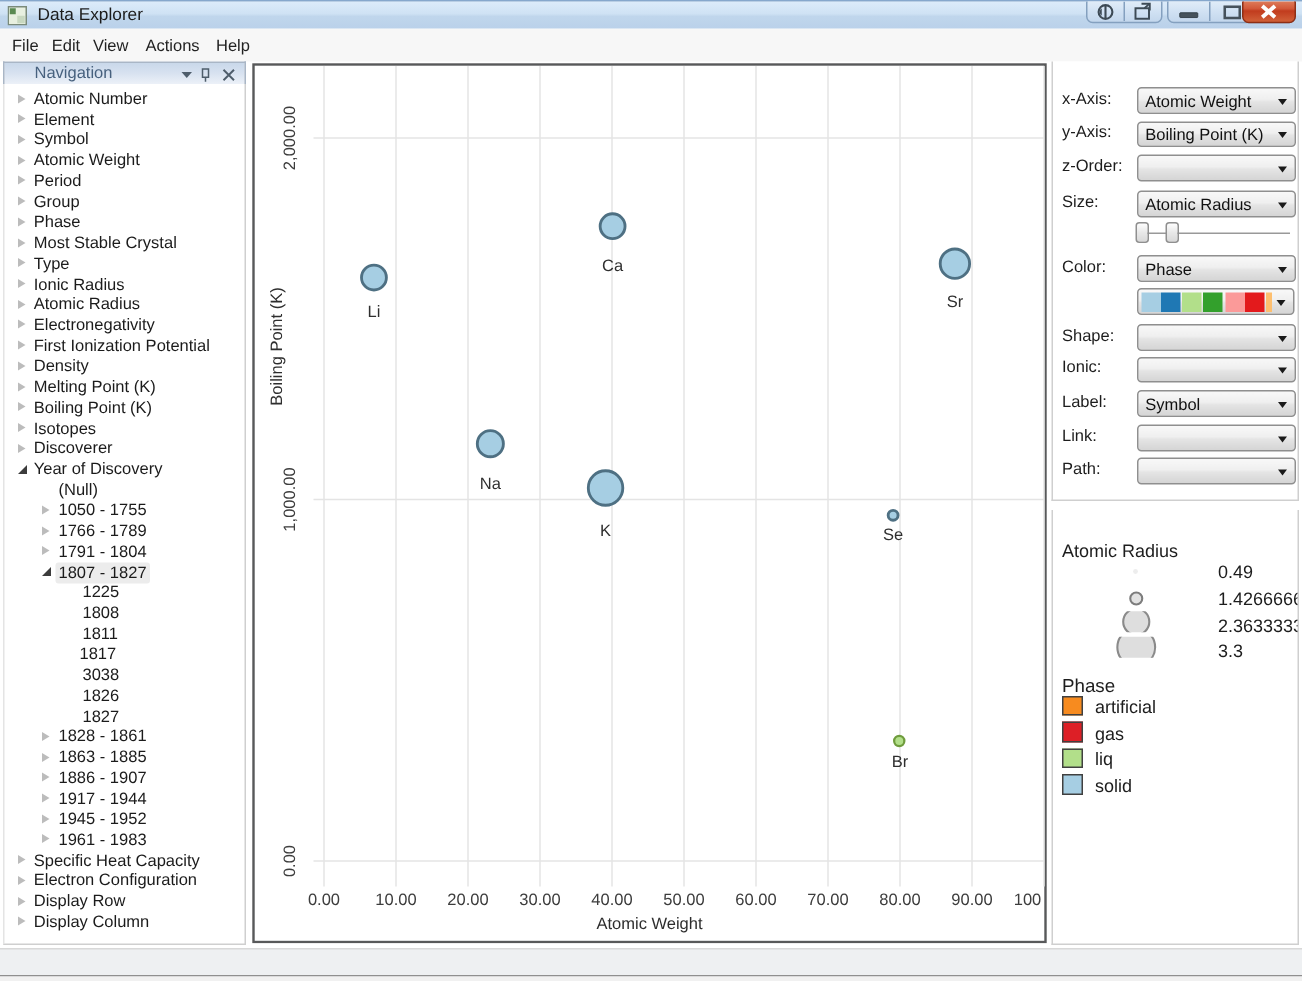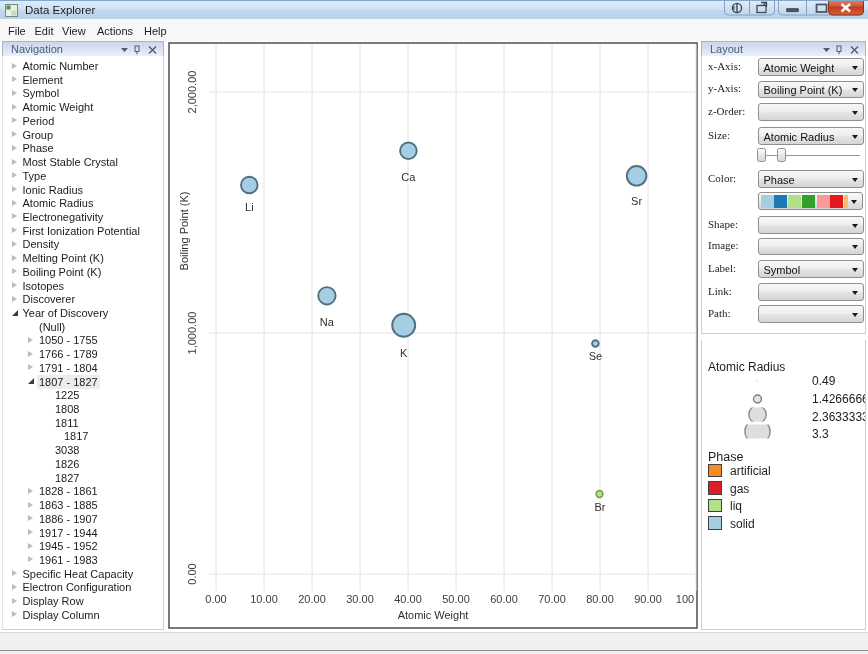--- a/index.html
+++ b/index.html
@@ -6,35 +6,35 @@
 
 #title { position:absolute; left:0; top:0; width:868px; height:19px;
   background:linear-gradient(180deg,#dcebfa 0%,#cfe2f4 45%,#c0d6ec 55%,#bad1ea 100%);
   border-top:1px solid #86a7cc; }
 #title .txt { position:absolute; left:25px; top:3px; font-size:11.5px; color:#1c1c1c; }
 
 #menubar { position:absolute; left:0; top:19px; width:868px; height:22px; background:#f7f7f7; }
 .mitem { position:absolute; top:5.5px; font-size:11px; color:#222; }
 
 .phead { position:absolute; height:15px; background:linear-gradient(180deg,#c9d8ea 0%,#d8e2f0 50%,#ecf1f8 100%);
-  border:1px solid #a9b6c6; border-bottom:none; font-size:11px; color:#47617e; line-height:14.5px; padding-left:8px; }
+  border:1px solid #a9b6c6; border-bottom:none; font-size:11px; color:#47617e; line-height:14.5px; padding-left:20px; }
 .hicons { position:absolute; top:3px; }
 
 #nav { position:absolute; left:2px; top:41px; width:162px; height:589px; background:#fff;
   border-right:1px solid #cfcfcf; border-bottom:1px solid #cfcfcf; border-left:1px solid #e4e4e4;}
 .titem { position:absolute; height:14px; line-height:14px; font-size:11px; color:#1b1b1b; white-space:nowrap; }
 .titem.hl { background:#ececec; border-radius:2px; padding:0 2px; margin-left:-2px; }
 .tri-c { position:absolute; width:0; height:0; border-top:3.5px solid transparent; border-bottom:3.5px solid transparent; border-left:5px solid #bcbcbc; }
 .tri-e { position:absolute; width:0; height:0; border-bottom:6px solid #3c3c3c; border-left:6px solid transparent; }
 
 #chart { position:absolute; left:168px; top:42px; }
 
 #layout { position:absolute; left:701px; top:41px; width:165px; height:293px; background:#fff; border:1px solid #cfcfcf; border-top:none; }
 #legend { position:absolute; left:701px; top:340px; width:165px; height:290px; background:#fff; border:1px solid #cfcfcf; border-top:none; overflow:hidden; }
-.plabel { position:absolute; font-size:11px; color:#1d1d1d;font-family:Liberation Serif, serif; }
+.plabel { position:absolute; font-size:11px; color:#1d1d1d; }
 .combo { position:absolute; border:1px solid #8f8f8f; border-radius:3px;
   background:linear-gradient(180deg,#f8f8f8 0%,#efefef 45%,#e4e4e4 55%,#d5d5d5 100%); }
 .cval { position:absolute; left:5px; top:2.5px; font-size:11px; color:#111; }
 .carr { position:absolute; right:5px; top:6.5px; width:0; height:0; border-left:3.8px solid transparent; border-right:3.8px solid transparent; border-top:4.5px solid #1a1a1a; }
 .swseg { position:absolute; top:2.2px; width:13.4px; height:13px; }
 .handle { position:absolute; width:9px; height:14.5px; border:1px solid #8f8f8f; border-radius:2.5px;
   background:linear-gradient(180deg,#fdfdfd,#e8e8e8 50%,#d8d8d8); }
 
 .lsq { position:absolute; width:13.5px; height:13.5px; border:1px solid #404040; }
 .ltext { position:absolute; font-size:12px; color:#1d1d1d; }
@@ -148,21 +148,21 @@
       <div class="tri-c" style="left:26px;top:295.9px"></div>
 <div class="titem" style="left:37px;top:306.1px">1766 - 1789</div>
       <div class="tri-c" style="left:26px;top:309.6px"></div>
 <div class="titem" style="left:37px;top:319.8px">1791 - 1804</div>
       <div class="tri-c" style="left:26px;top:323.3px"></div>
 <div class="titem hl" style="left:37px;top:333.6px">1807 - 1827</div>
       <div class="tri-e" style="left:26px;top:337.1px"></div>
 <div class="titem" style="left:53px;top:347.3px">1225</div>
 <div class="titem" style="left:53px;top:361.0px">1808</div>
 <div class="titem" style="left:53px;top:374.7px">1811</div>
-<div class="titem" style="left:62px;top:388.4px">1817</div>
+<div class="titem" style="left:51px;top:388.4px">1817</div>
 <div class="titem" style="left:53px;top:402.2px">3038</div>
 <div class="titem" style="left:53px;top:415.9px">1826</div>
 <div class="titem" style="left:53px;top:429.6px">1827</div>
 <div class="titem" style="left:37px;top:443.3px">1828 - 1861</div>
       <div class="tri-c" style="left:26px;top:446.8px"></div>
 <div class="titem" style="left:37px;top:457.0px">1863 - 1885</div>
       <div class="tri-c" style="left:26px;top:460.5px"></div>
 <div class="titem" style="left:37px;top:470.8px">1886 - 1907</div>
       <div class="tri-c" style="left:26px;top:474.3px"></div>
 <div class="titem" style="left:37px;top:484.5px">1917 - 1944</div>
@@ -223,30 +223,20 @@
     <text x="235.7" y="315" text-anchor="middle" font-size="11" fill="#2f2f2f">K</text>
     <circle cx="468.6" cy="133.8" r="9.8" fill="#a6cee3" stroke="#4e7083" stroke-width="1.9"></circle>
     <text x="468.6" y="162.8" text-anchor="middle" font-size="11" fill="#2f2f2f">Sr</text>
     <circle cx="427.4" cy="301.5" r="3.3" fill="#a6cee3" stroke="#4e7083" stroke-width="1.9"></circle>
     <text x="427.4" y="318" text-anchor="middle" font-size="11" fill="#2f2f2f">Se</text>
     <circle cx="431.5" cy="452" r="3.4" fill="#b2df8a" stroke="#6f9c3d" stroke-width="1.5"></circle>
     <text x="432" y="469" text-anchor="middle" font-size="11" fill="#2f2f2f">Br</text>
   </svg>
 
   <div id="layout"></div>
-  <div class="phead" style="left:701px;top:41px;width:165px">Layout
-    <svg class="hicons" style="right:5px" width="38" height="10">
-      <path d="M1 3 L8 3 L4.5 7 Z" fill="#4e5d6b"></path>
-      <g stroke="#4e5d6b" fill="none">
-          <rect x="15" y="1" width="4" height="5.5"></rect>
-          <line x1="17" y1="6.5" x2="17" y2="9.5"></line>
-        </g>
-      <path d="M29 1.5 L36 8.5 M36 1.5 L29 8.5" stroke="#4e5d6b" stroke-width="1.3"></path>
-    </svg>
-  </div>
   <div id="layoutbody" style="position:absolute;left:701px;top:41px;width:164px;height:292px;overflow:hidden">
 <div class="plabel" style="left:7px;top:18.8px">x-Axis:</div>
 <div class="combo" style="left:56.5px;top:17.0px;width:106.5px;height:17.5px">
         <span class="cval">Atomic Weight</span>
         <span class="carr"></span>
       </div>
 <div class="plabel" style="left:7px;top:41.2px">y-Axis:</div>
 <div class="combo" style="left:56.5px;top:39.5px;width:106.5px;height:17.5px">
         <span class="cval">Boiling Point (K)</span>
         <span class="carr"></span>
@@ -264,21 +254,21 @@
 <div class="plabel" style="left:7px;top:130.9px">Color:</div>
 <div class="combo" style="left:56.5px;top:129.2px;width:106.5px;height:17.5px">
         <span class="cval">Phase</span>
         <span class="carr"></span>
       </div>
 <div class="plabel" style="left:7px;top:177.2px">Shape:</div>
 <div class="combo" style="left:56.5px;top:175.4px;width:106.5px;height:17.5px">
         <span class="cval"></span>
         <span class="carr"></span>
       </div>
-<div class="plabel" style="left:7px;top:198.4px">Image:</div>
+<div class="plabel" style="left:7px;top:198.4px">Ionic:</div>
 <div class="combo" style="left:56.5px;top:196.7px;width:106.5px;height:17.5px">
         <span class="cval"></span>
         <span class="carr"></span>
       </div>
 <div class="plabel" style="left:7px;top:221.1px">Label:</div>
 <div class="combo" style="left:56.5px;top:219.3px;width:106.5px;height:17.5px">
         <span class="cval">Symbol</span>
         <span class="carr"></span>
       </div>
 <div class="plabel" style="left:7px;top:243.8px">Link:</div>

